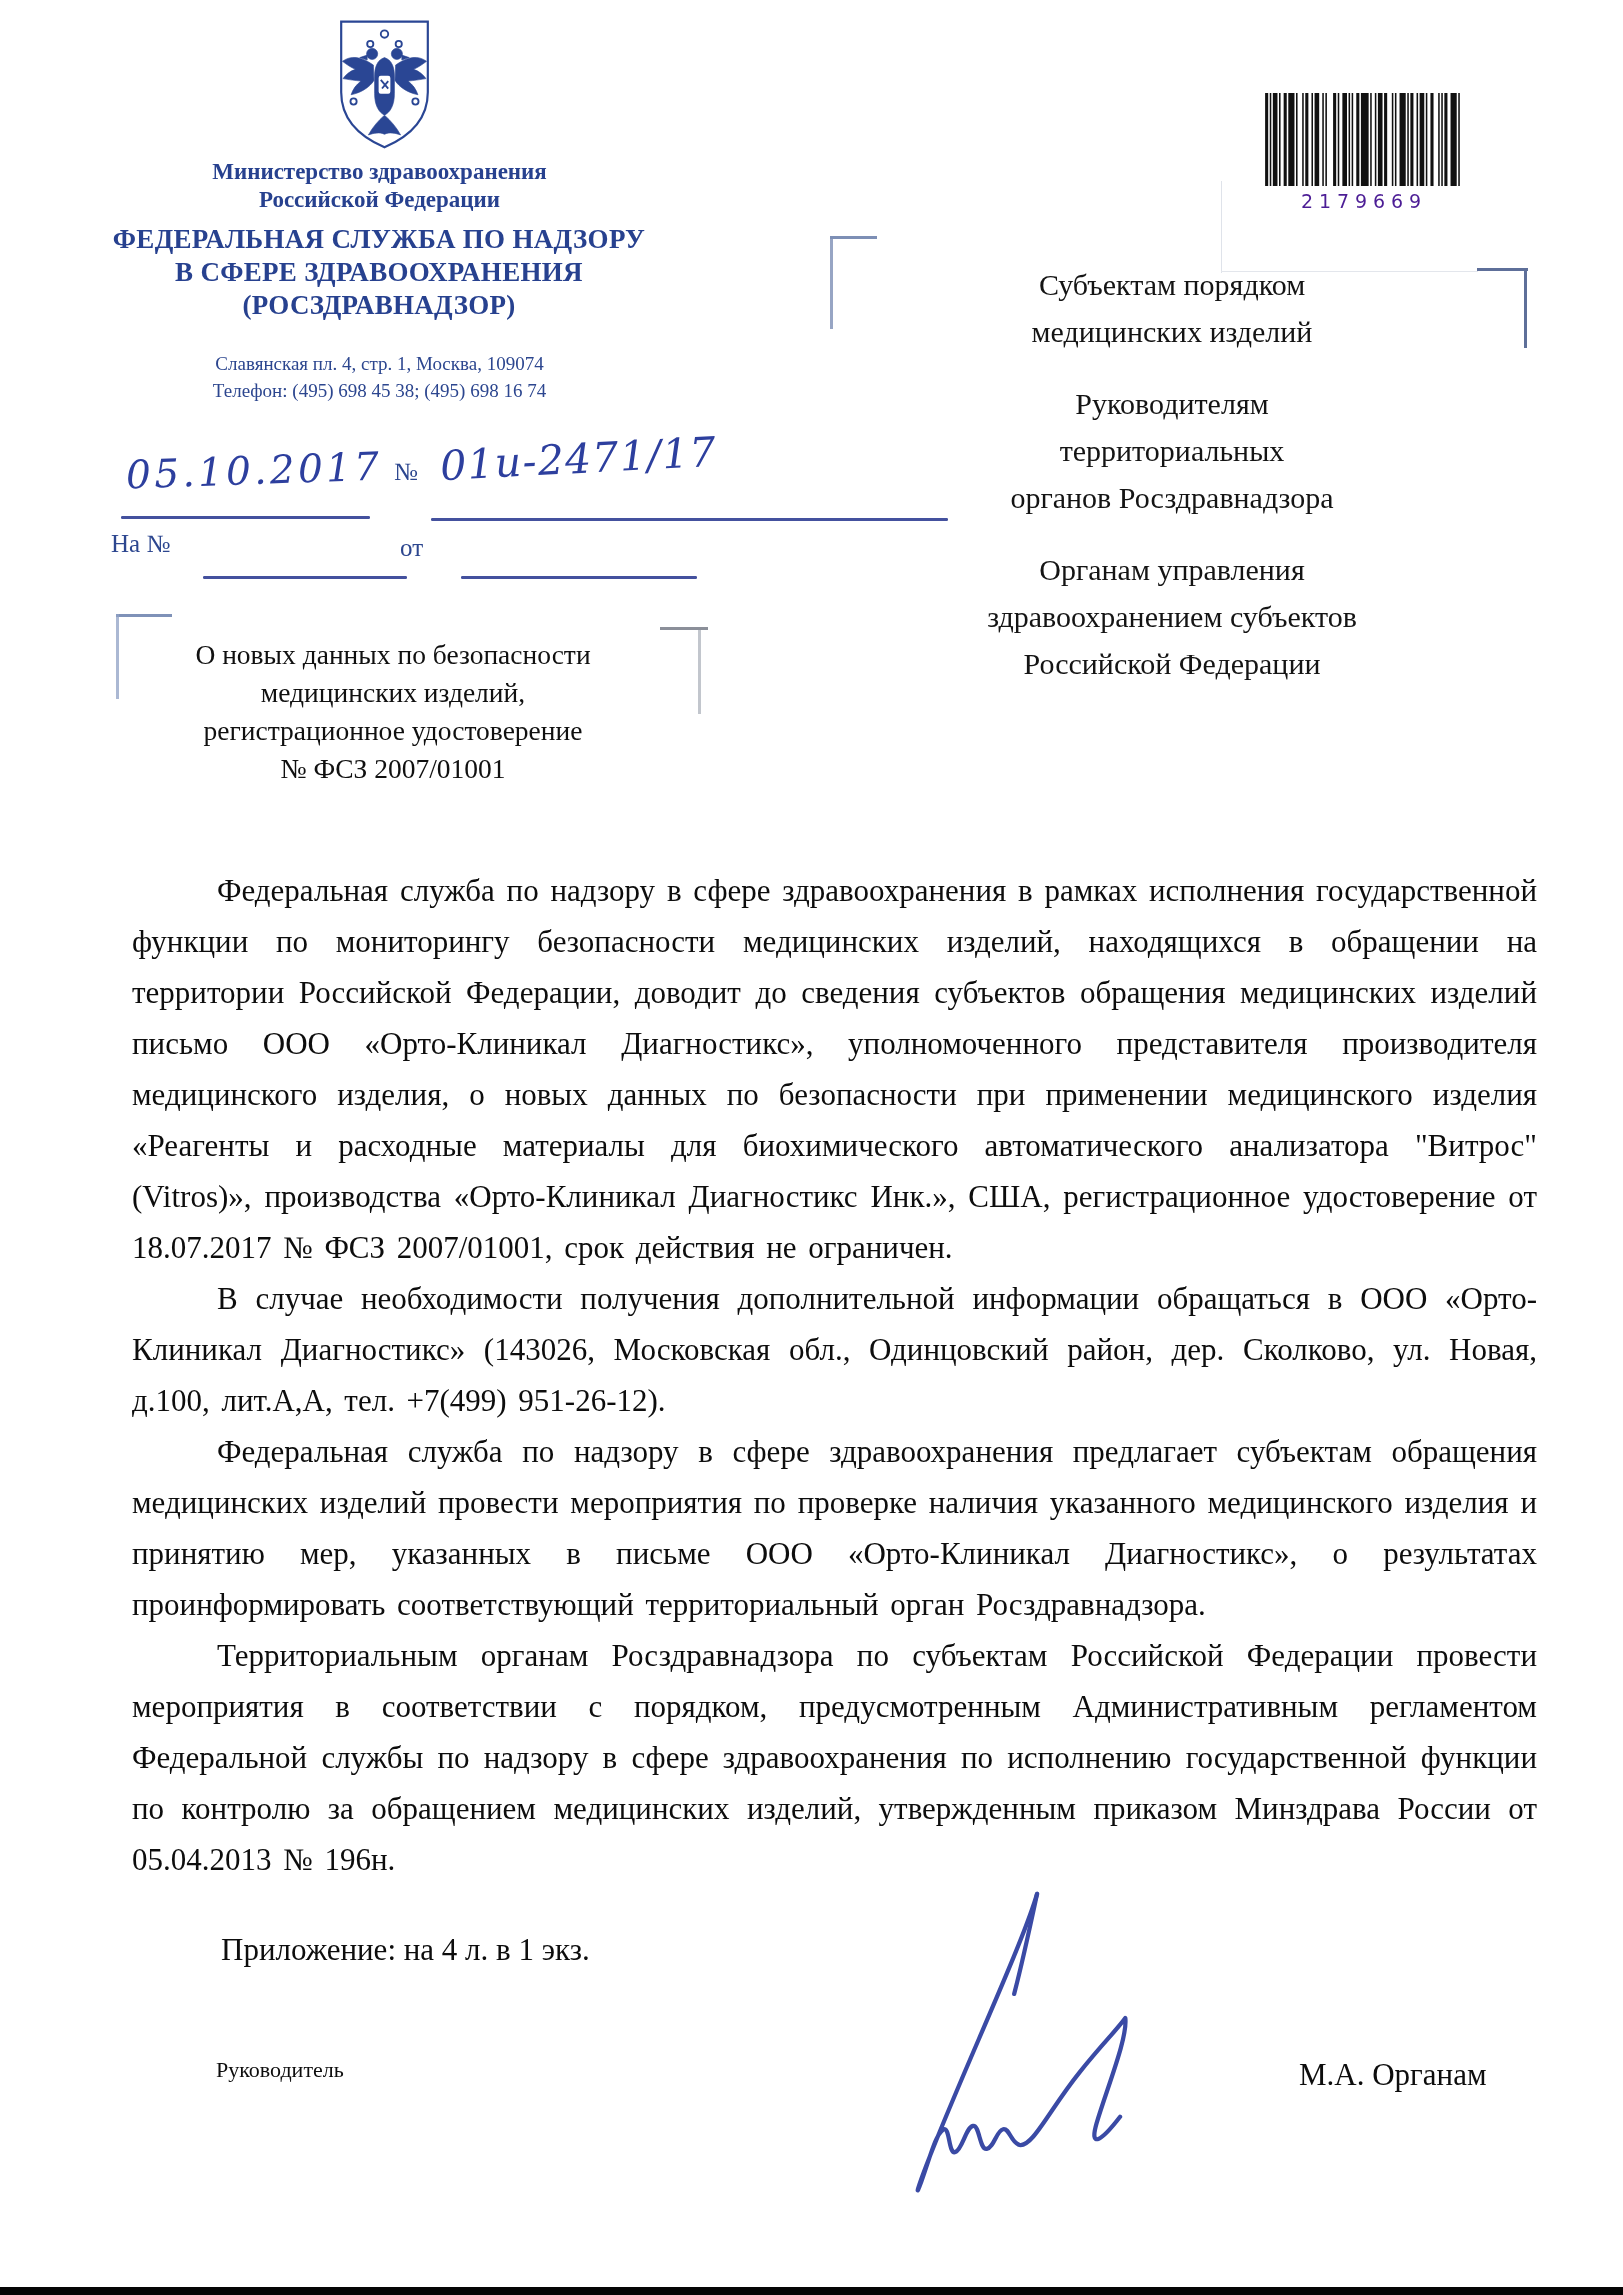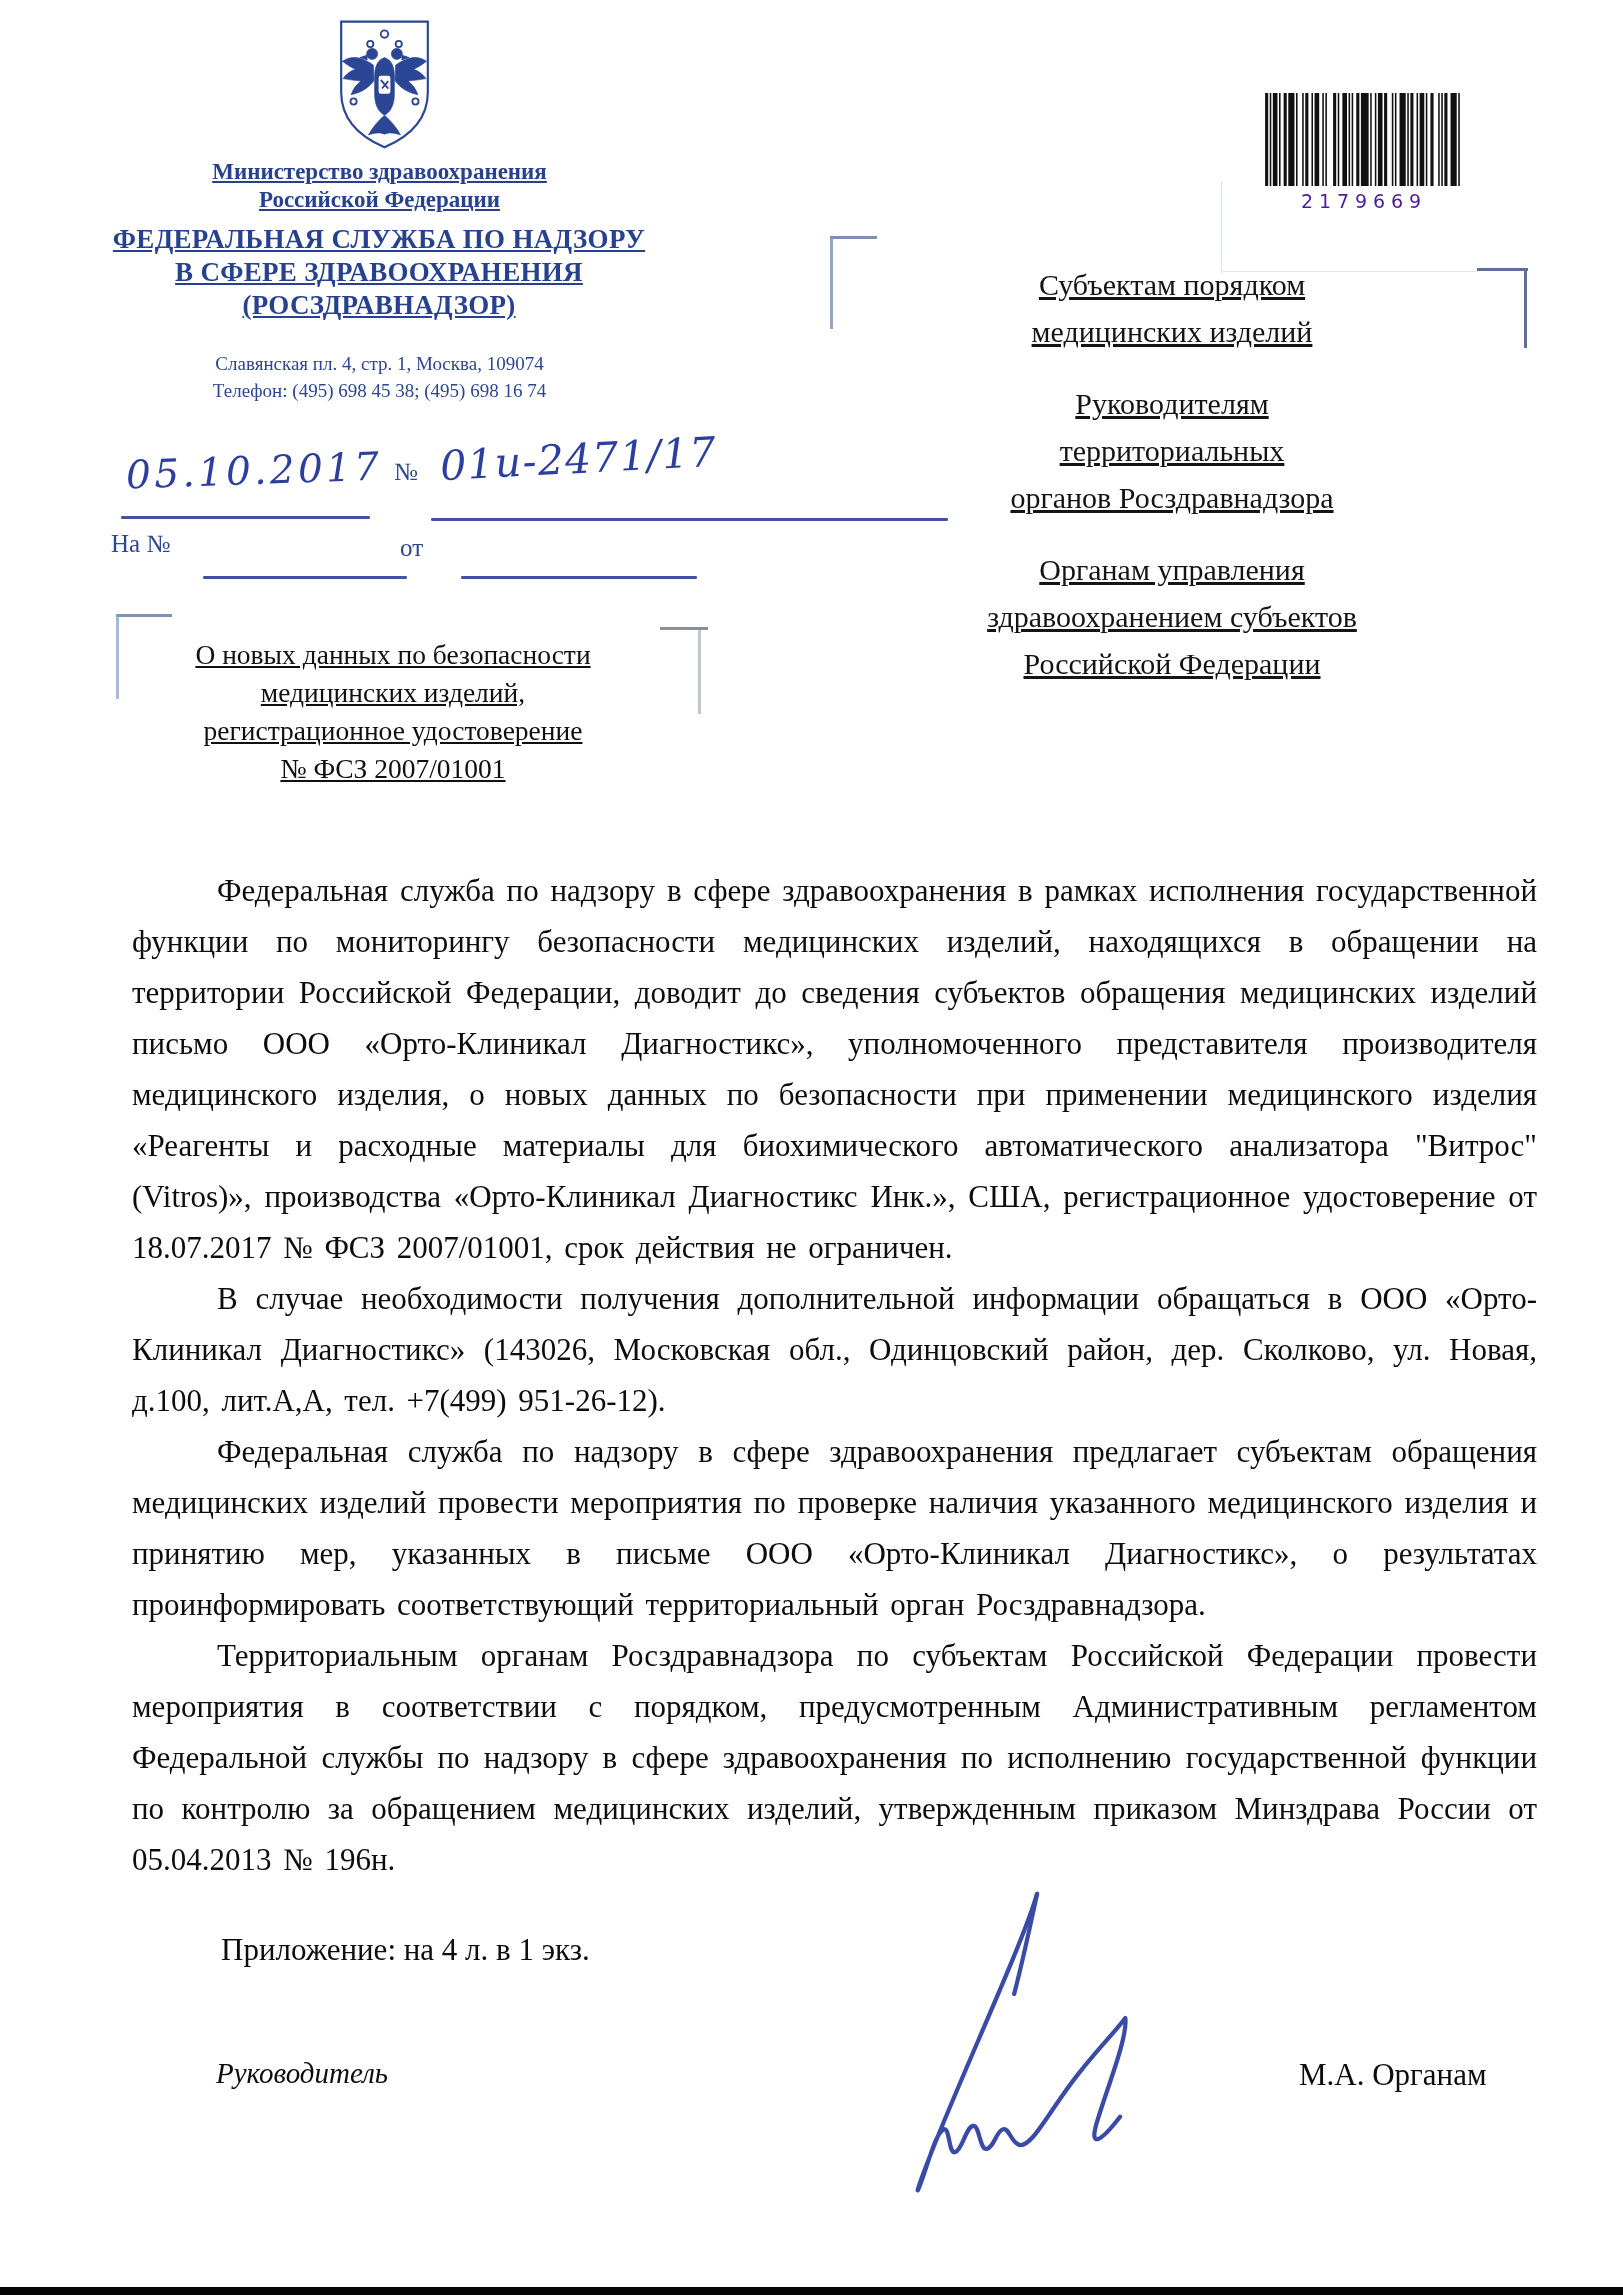--- a/index.html
+++ b/index.html
@@ -1,18 +1,18 @@
 <!DOCTYPE html>
 <html lang="ru" style="font-size:10.5px"><head>
 <meta charset="utf-8">
 <style>
   html,body{margin:0;padding:0;background:#e8e8e8;}
   .page{position:relative;width:1624px;height:2295px;background:#ffffff;overflow:hidden;
         font-family:"Liberation Serif","DejaVu Serif",serif;color:#0d0d0d;}
-  .prelines{white-space:pre-line;text-decoration:underline;}
+  .prelines{white-space:pre-line;}
   .center{text-align:center;}
 
   
   .emblem{position:absolute;left:335px;top:15.7px;width:99px;height:137px;}
   .ministry{position:absolute;left:85px;top:158px;width:589px;font-weight:bold;
             font-size:23px;line-height:28px;color:#27418f;}
   .service{position:absolute;left:65px;top:223px;width:628px;font-weight:bold;
            font-size:27px;line-height:33px;color:#27418f;letter-spacing:0.3px;}
   .addr{position:absolute;left:85px;top:353px;width:589px;font-size:19px;color:#2c468f;}
   .phone{position:absolute;left:85px;top:380px;width:589px;font-size:19px;color:#2c468f;}
@@ -56,21 +56,21 @@
               line-height:47px;color:#141414;text-align:center;}
   .recipients .item{margin-bottom:25px;}
 
   
   .body-text{position:absolute;left:132px;top:837px;width:1405px;font-size:31px;
              line-height:51px;text-align:justify;word-spacing:3.9px;margin-top:28px;}
   .body-text p{margin:0;text-indent:85px;}
   .attachment{position:absolute;left:221px;top:1932px;font-size:31px;}
 
   
-  .signer-title{position:absolute;left:216px;top:2057px;font-size:29px;font-style:italic;}
+  .signer-title{position:absolute;left:216px;top:2057px;font-size:22px;}
   .signer-name{position:absolute;left:1299px;top:2057px;font-size:31px;}
   .signature{position:absolute;left:805px;top:1884px;width:353px;height:327px;}
   .signature path{fill:none;stroke:#3a4aa5;stroke-width:6.5;stroke-linecap:round;stroke-linejoin:round;}
 
   .bottom-bar{position:absolute;left:0;bottom:0;width:100%;height:8.5px;background:#050505;}
 </style>
 </head>
 <body>
 
 <div class="page">

